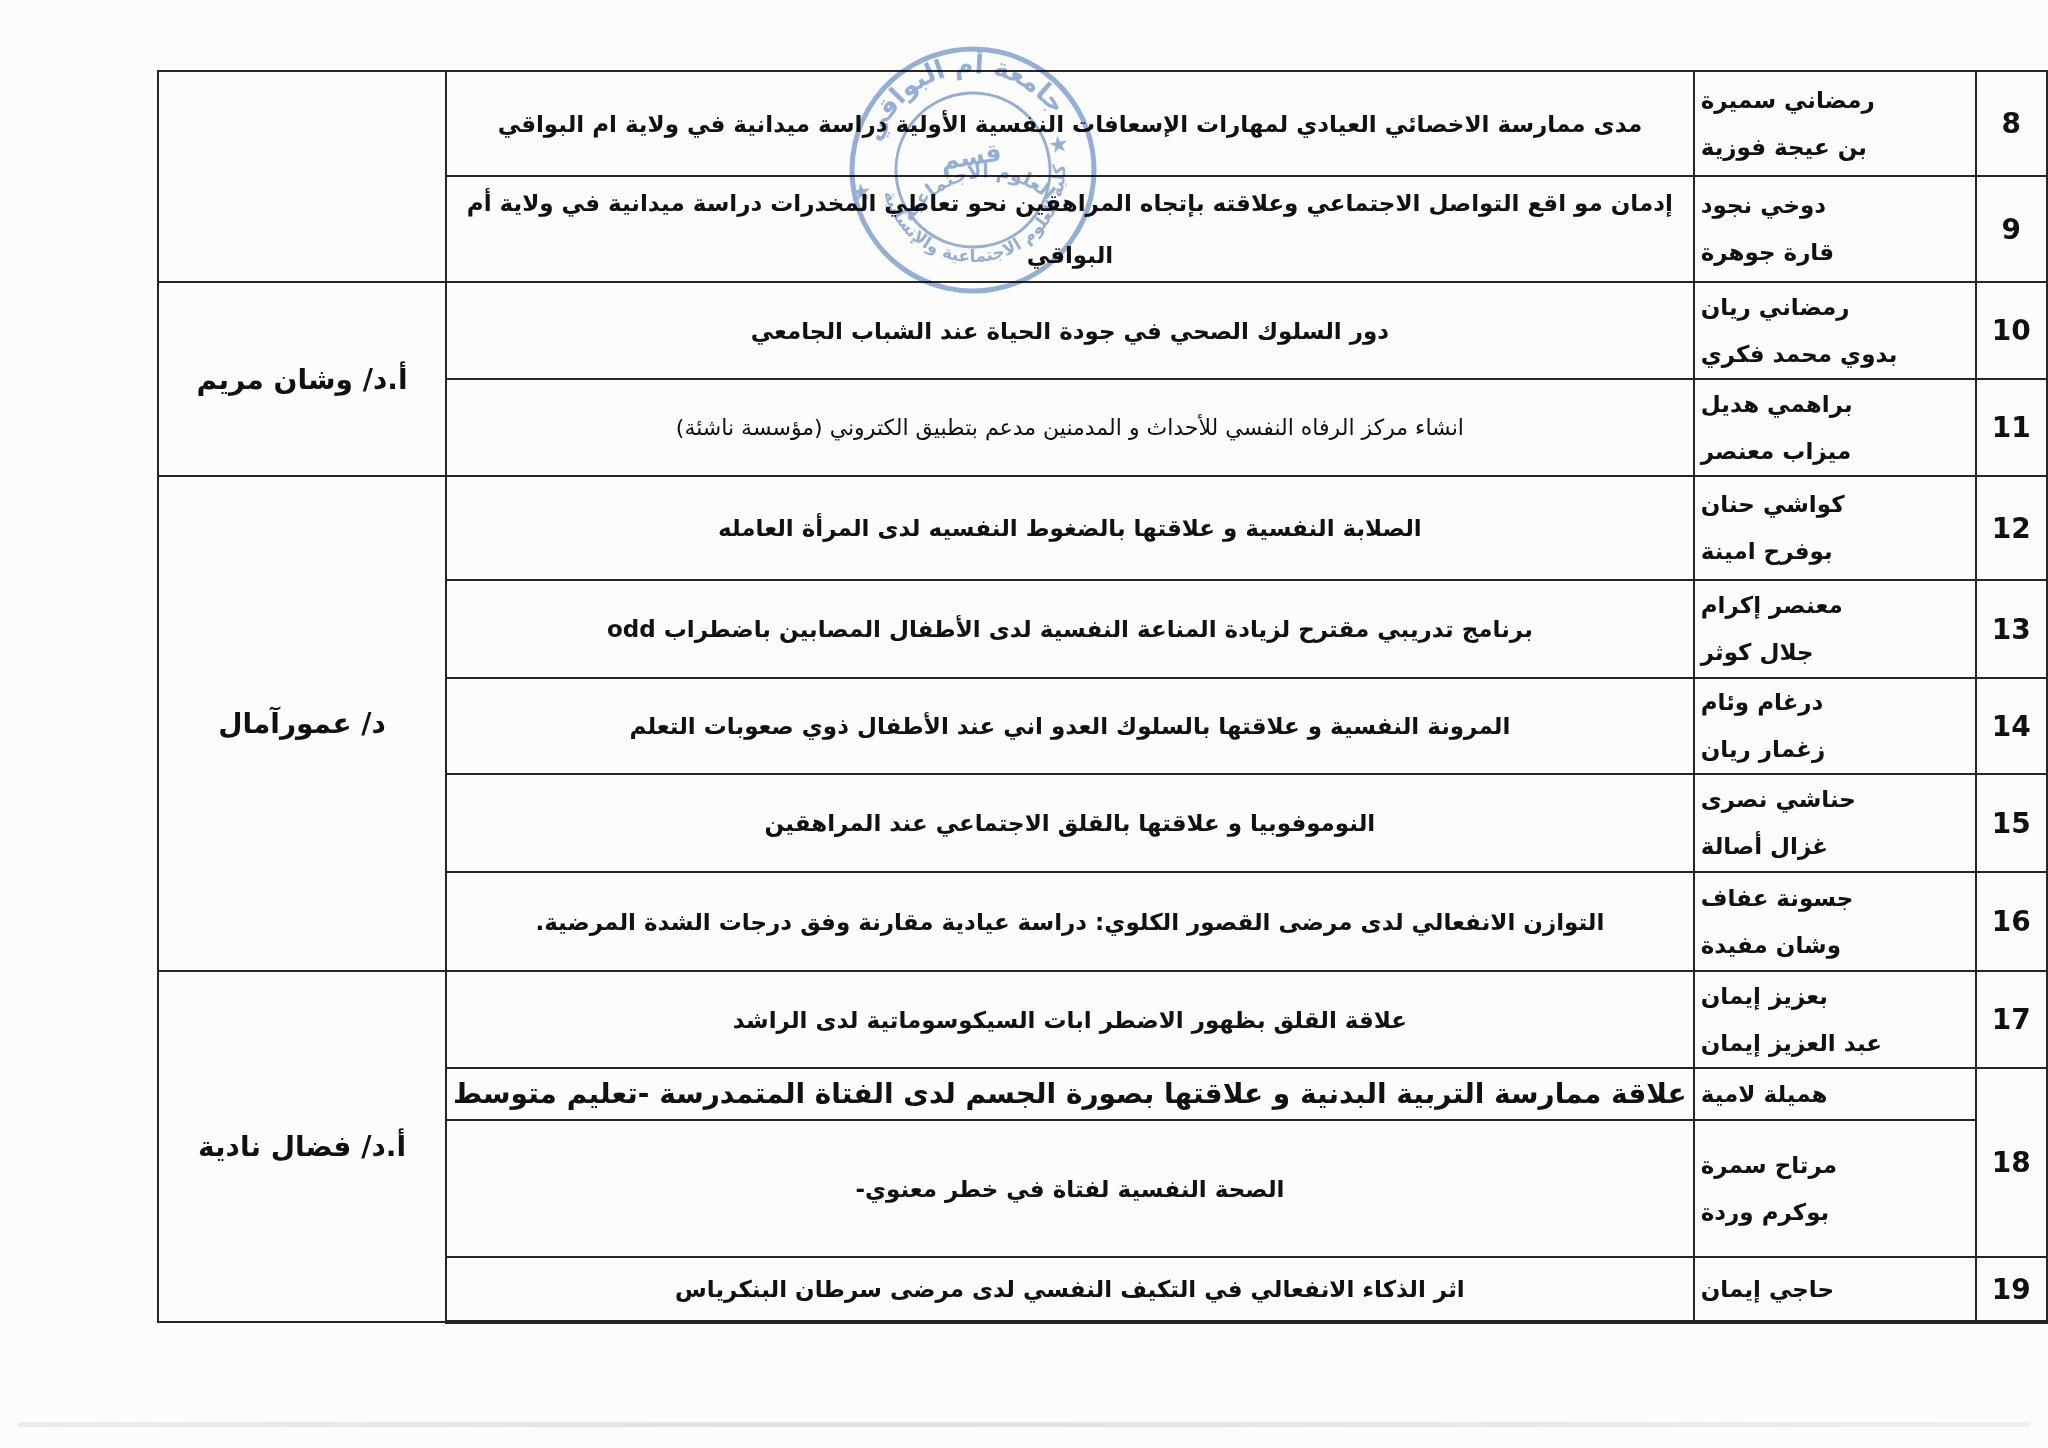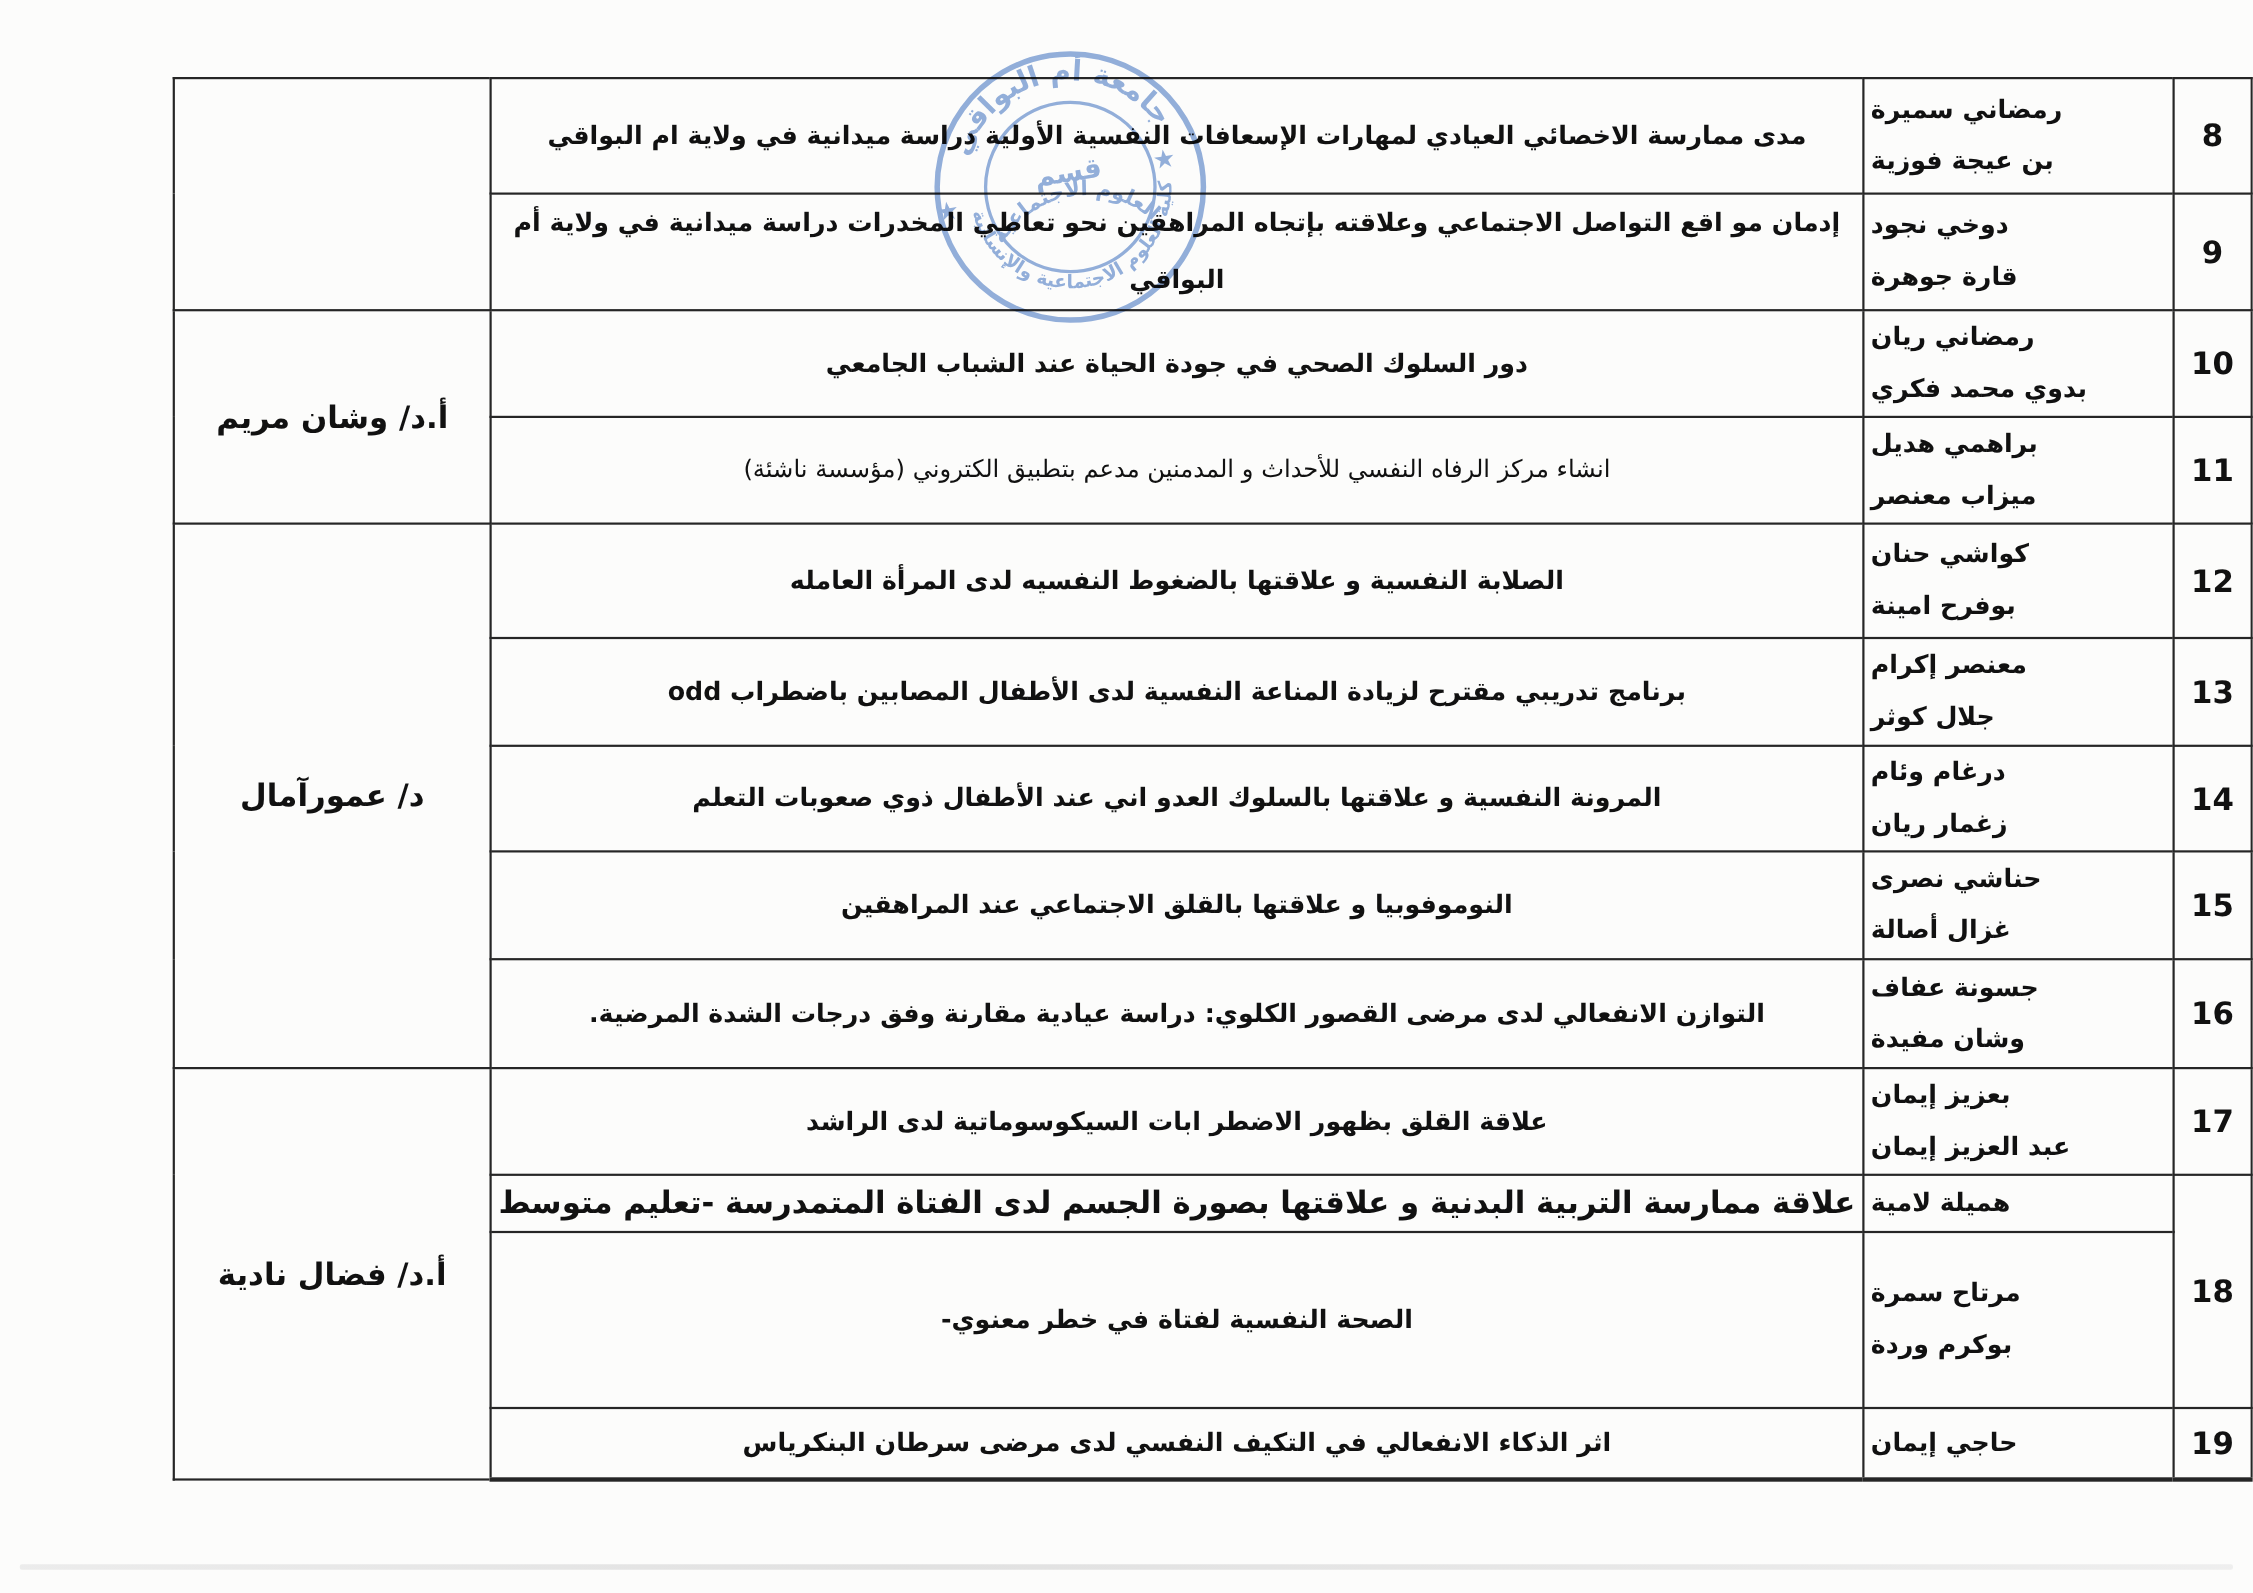--- a/index.html
+++ b/index.html
@@ -189,21 +189,21 @@
     <tr style="height:52px">
       <td class="no-cell" rowspan="2">18</td>
       <td class="names-cell">
         <div class="student" style="line-height:40px">هميلة لامية</div>
       </td>
       <td class="title-cell">
         <div class="t-line" style="line-height:44px;font-size:28px">علاقة ممارسة التربية البدنية و علاقتها بصورة الجسم لدى الفتاة المتمدرسة -تعليم متوسط</div>
       </td>
     </tr>
 
-    <tr style="height:160px">
+    <tr style="height:137px">
       <td class="names-cell pad-top-names">
         <div class="student">مرتاح سمرة</div>
         <div class="student">بوكرم وردة</div>
       </td>
       <td class="title-cell pad-top-title">
         <div class="t-line">الصحة النفسية لفتاة في خطر معنوي-</div>
       </td>
     </tr>
 
     <tr style="height:65px" class="lastrow">

